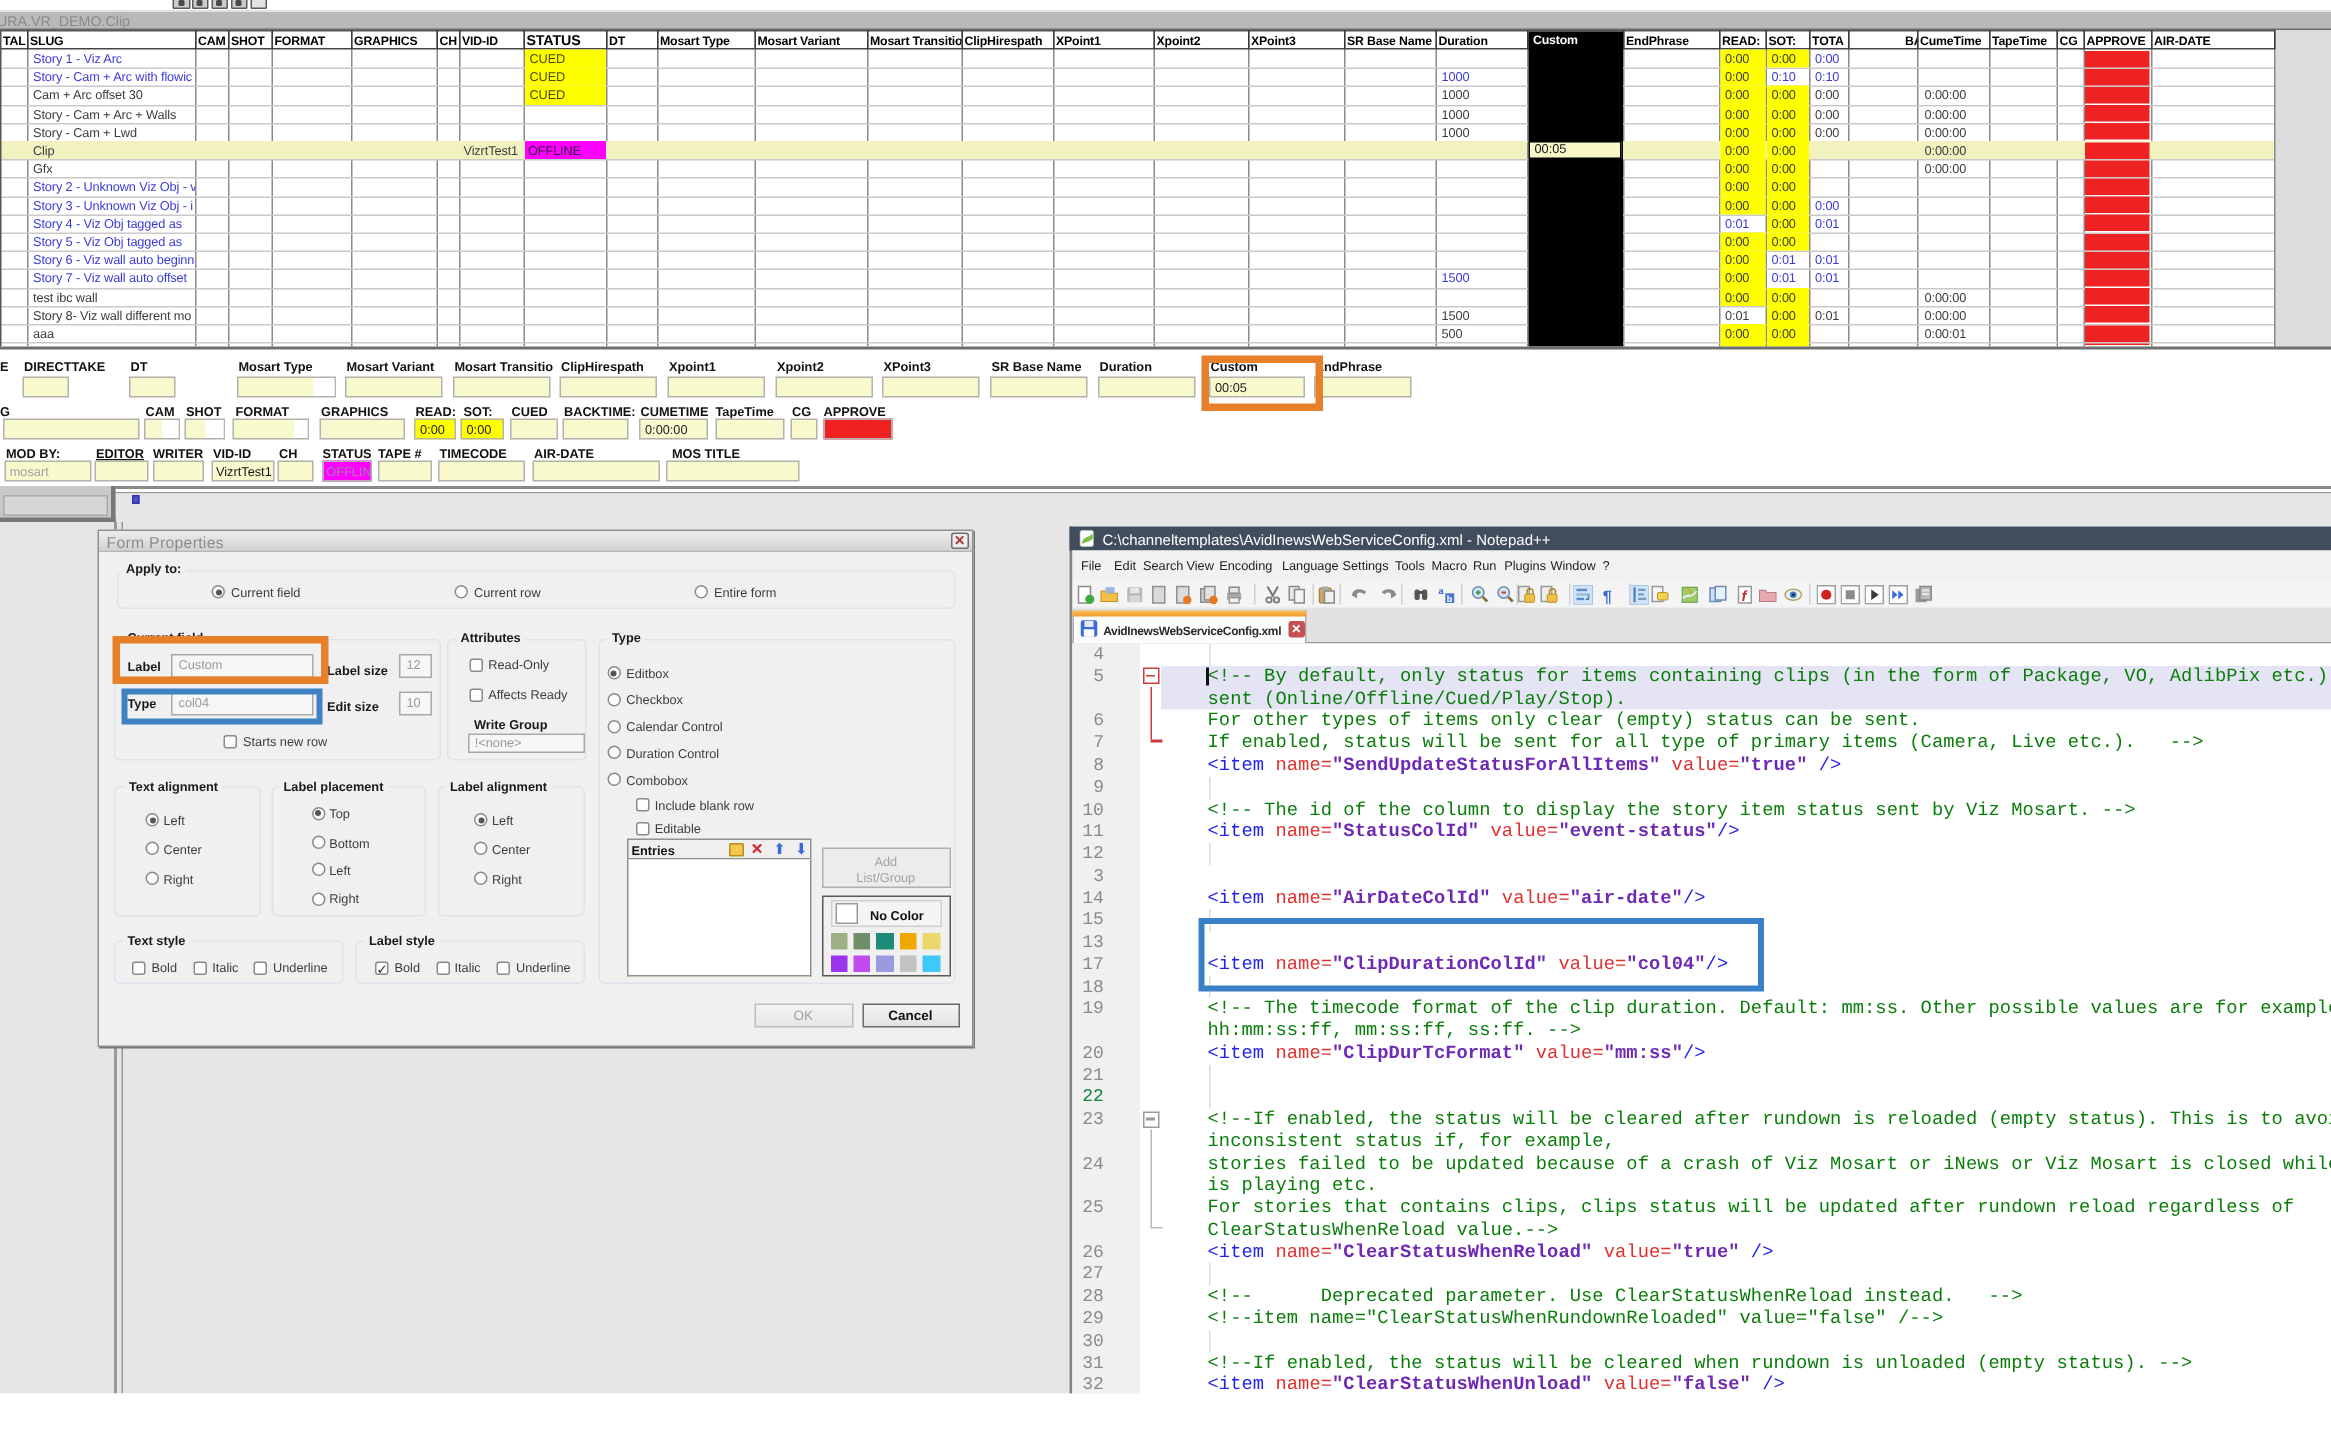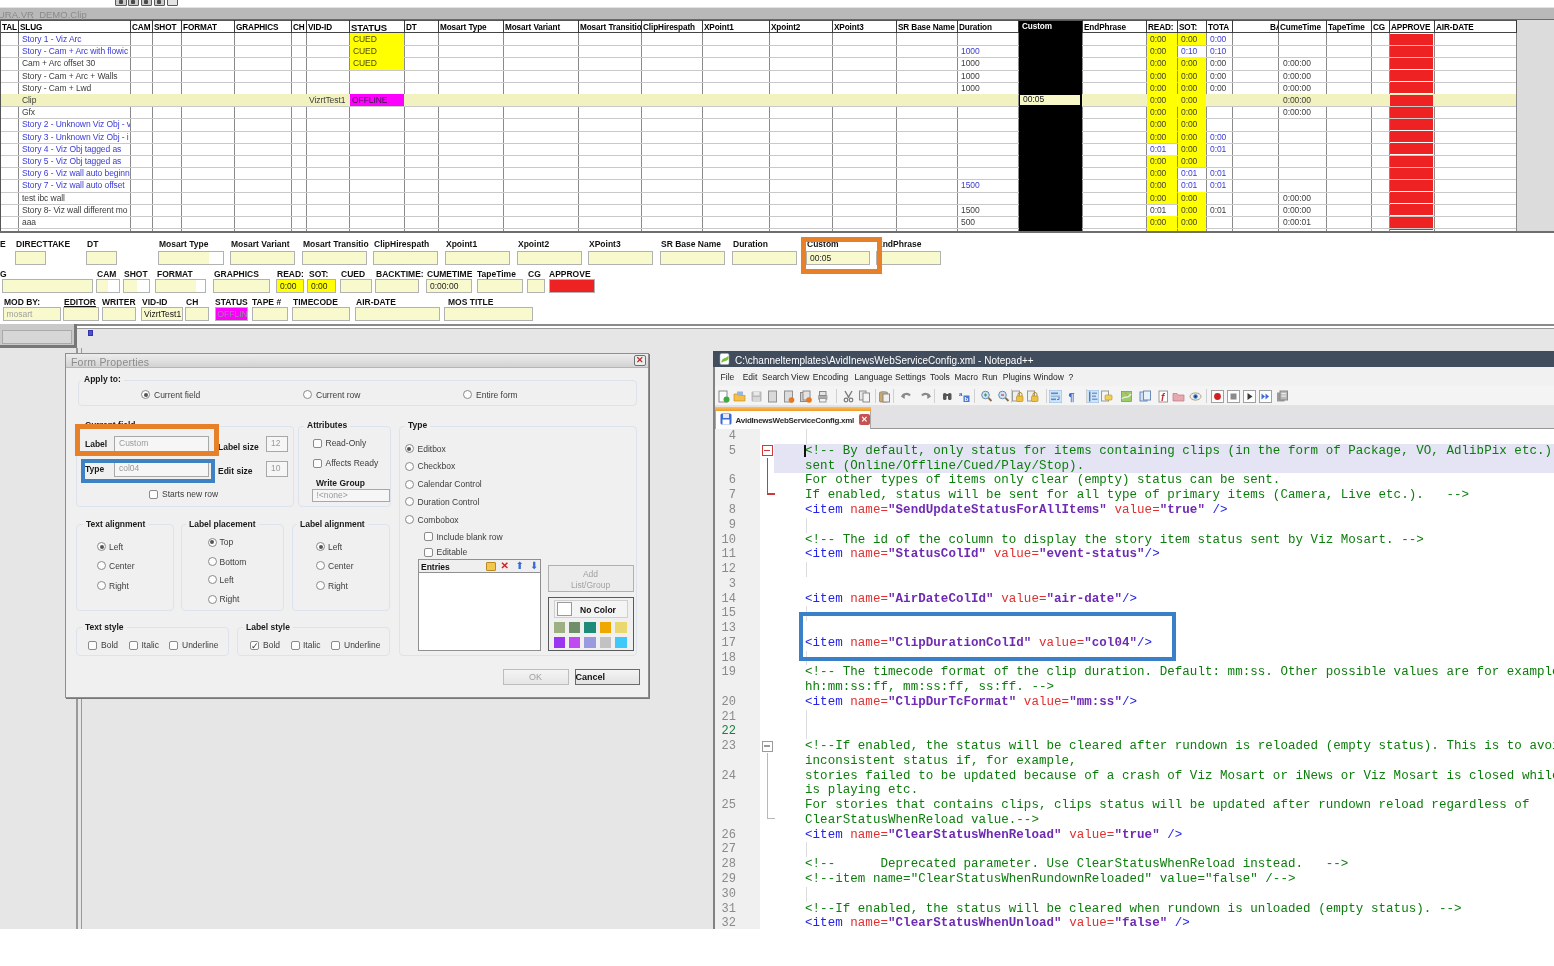--- a/index.html
+++ b/index.html
@@ -432,21 +432,21 @@
 <div class="opt" style="left:182px;top:640px;">Underline</div>
 <div class="grp" style="left:236.5px;top:627px;width:153.5px;height:29px;"></div>
 <div class="grpl" style="left:243px;top:621.5px;">Label style</div>
 <div class="cb" style="left:250px;top:640.5px;">✓</div>
 <div class="opt" style="left:263px;top:640px;">Bold</div>
 <div class="cb" style="left:290.5px;top:640.5px;"></div>
 <div class="opt" style="left:303px;top:640px;">Italic</div>
 <div class="cb" style="left:331px;top:640.5px;"></div>
 <div class="opt" style="left:344px;top:640px;">Underline</div>
 <div class="a" style="left:502.5px;top:668.5px;width:66px;height:16.5px;background:linear-gradient(#f4f4f4,#e6e6e6);border:1px solid #bdbdbd;font-size:9px;color:#a0a0a0;text-align:center;line-height:15px;">OK</div>
-<div class="a" style="left:574.5px;top:668.5px;width:65px;height:16.5px;background:linear-gradient(#f4f4f4,#e2e2e2);border:1.5px solid #6a6a6a;font-size:9px;font-weight:bold;color:#111;line-height:14px;">Cancel</div>
+<div class="a" style="left:574.5px;top:668.5px;width:65px;height:16.5px;background:linear-gradient(#f4f4f4,#e2e2e2);border:1.5px solid #6a6a6a;font-size:9px;font-weight:bold;color:#111;text-align:center;line-height:14px;">Cancel</div>
 <div class="a" style="left:75px;top:424px;width:144px;height:31.5px;border:5px solid #e8802a;"></div>
 <div class="a" style="left:81px;top:458.5px;width:134px;height:24.5px;border:4.5px solid #3e82c4;"></div>
 <div class="a" style="left:801px;top:237px;width:81px;height:37px;border:5px solid #e8802a;"></div>
 <div class="a" style="left:713px;top:351px;width:841px;height:579px;background:#fff;border-left:2px solid #828282;"></div>
 <div class="a" style="left:713px;top:351px;width:841px;height:16px;background:#414c5c;"></div>
 <svg class="a" style="left:719px;top:353px;" width="12" height="12" viewBox="0 0 12 12">
       <rect x="1" y="0.5" width="9" height="11" rx="1.5" fill="#fff" stroke="#9aa" stroke-width="0.5"></rect>
       <path d="M2.5 8 C4 4,7 6,9.5 2.5 L9.5 6 C7 9,5 7.5,2.5 10 Z" fill="#7bc043"></path>
     </svg>
 <div class="a" style="left:735px;top:355px;font-size:10px;color:#fff;white-space:nowrap;">C:\channeltemplates\AvidInewsWebServiceConfig.xml - Notepad++</div>

